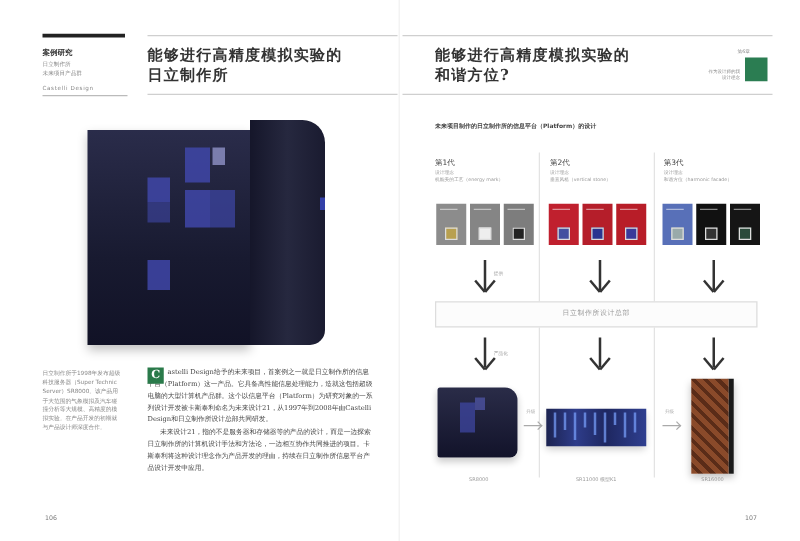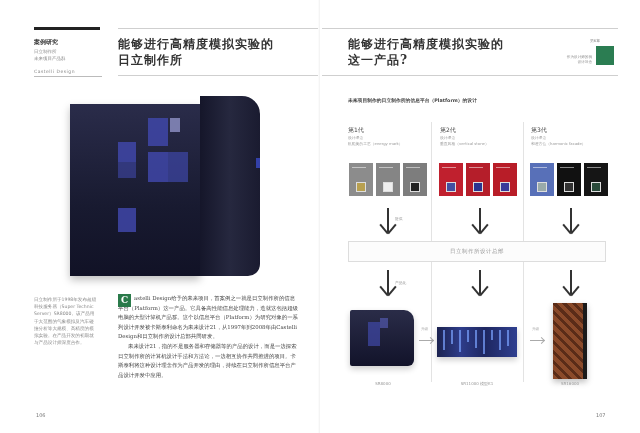--- a/index.html
+++ b/index.html
@@ -124,21 +124,21 @@
 </div>
 
 <div class="fold"></div>
 
 <div class="page page-right"></div>
 
 <div class="hrule" style="left:322px; top:28px; width:296px"></div>
 <div class="hrule" style="left:322px; top:75px; width:296px"></div>
 <div class="headline" style="left:348px; top:36px">
   <div>能够进行高精度模拟实验的</div>
-  <div>这一产品?</div>
+  <div>和谐方位?</div>
 </div>
 
 <div class="tag-top">第6章</div>
 <div class="green-tag"></div>
 <div class="tag-side" style="top:55px">作为设计师的我</div>
 <div class="tag-side" style="top:60px">设计理念</div>
 
 <div class="platform-title">未来项目制作的日立制作所的信息平台（Platform）的设计</div>
 
 <div class="col-div" style="left:431px"></div>

